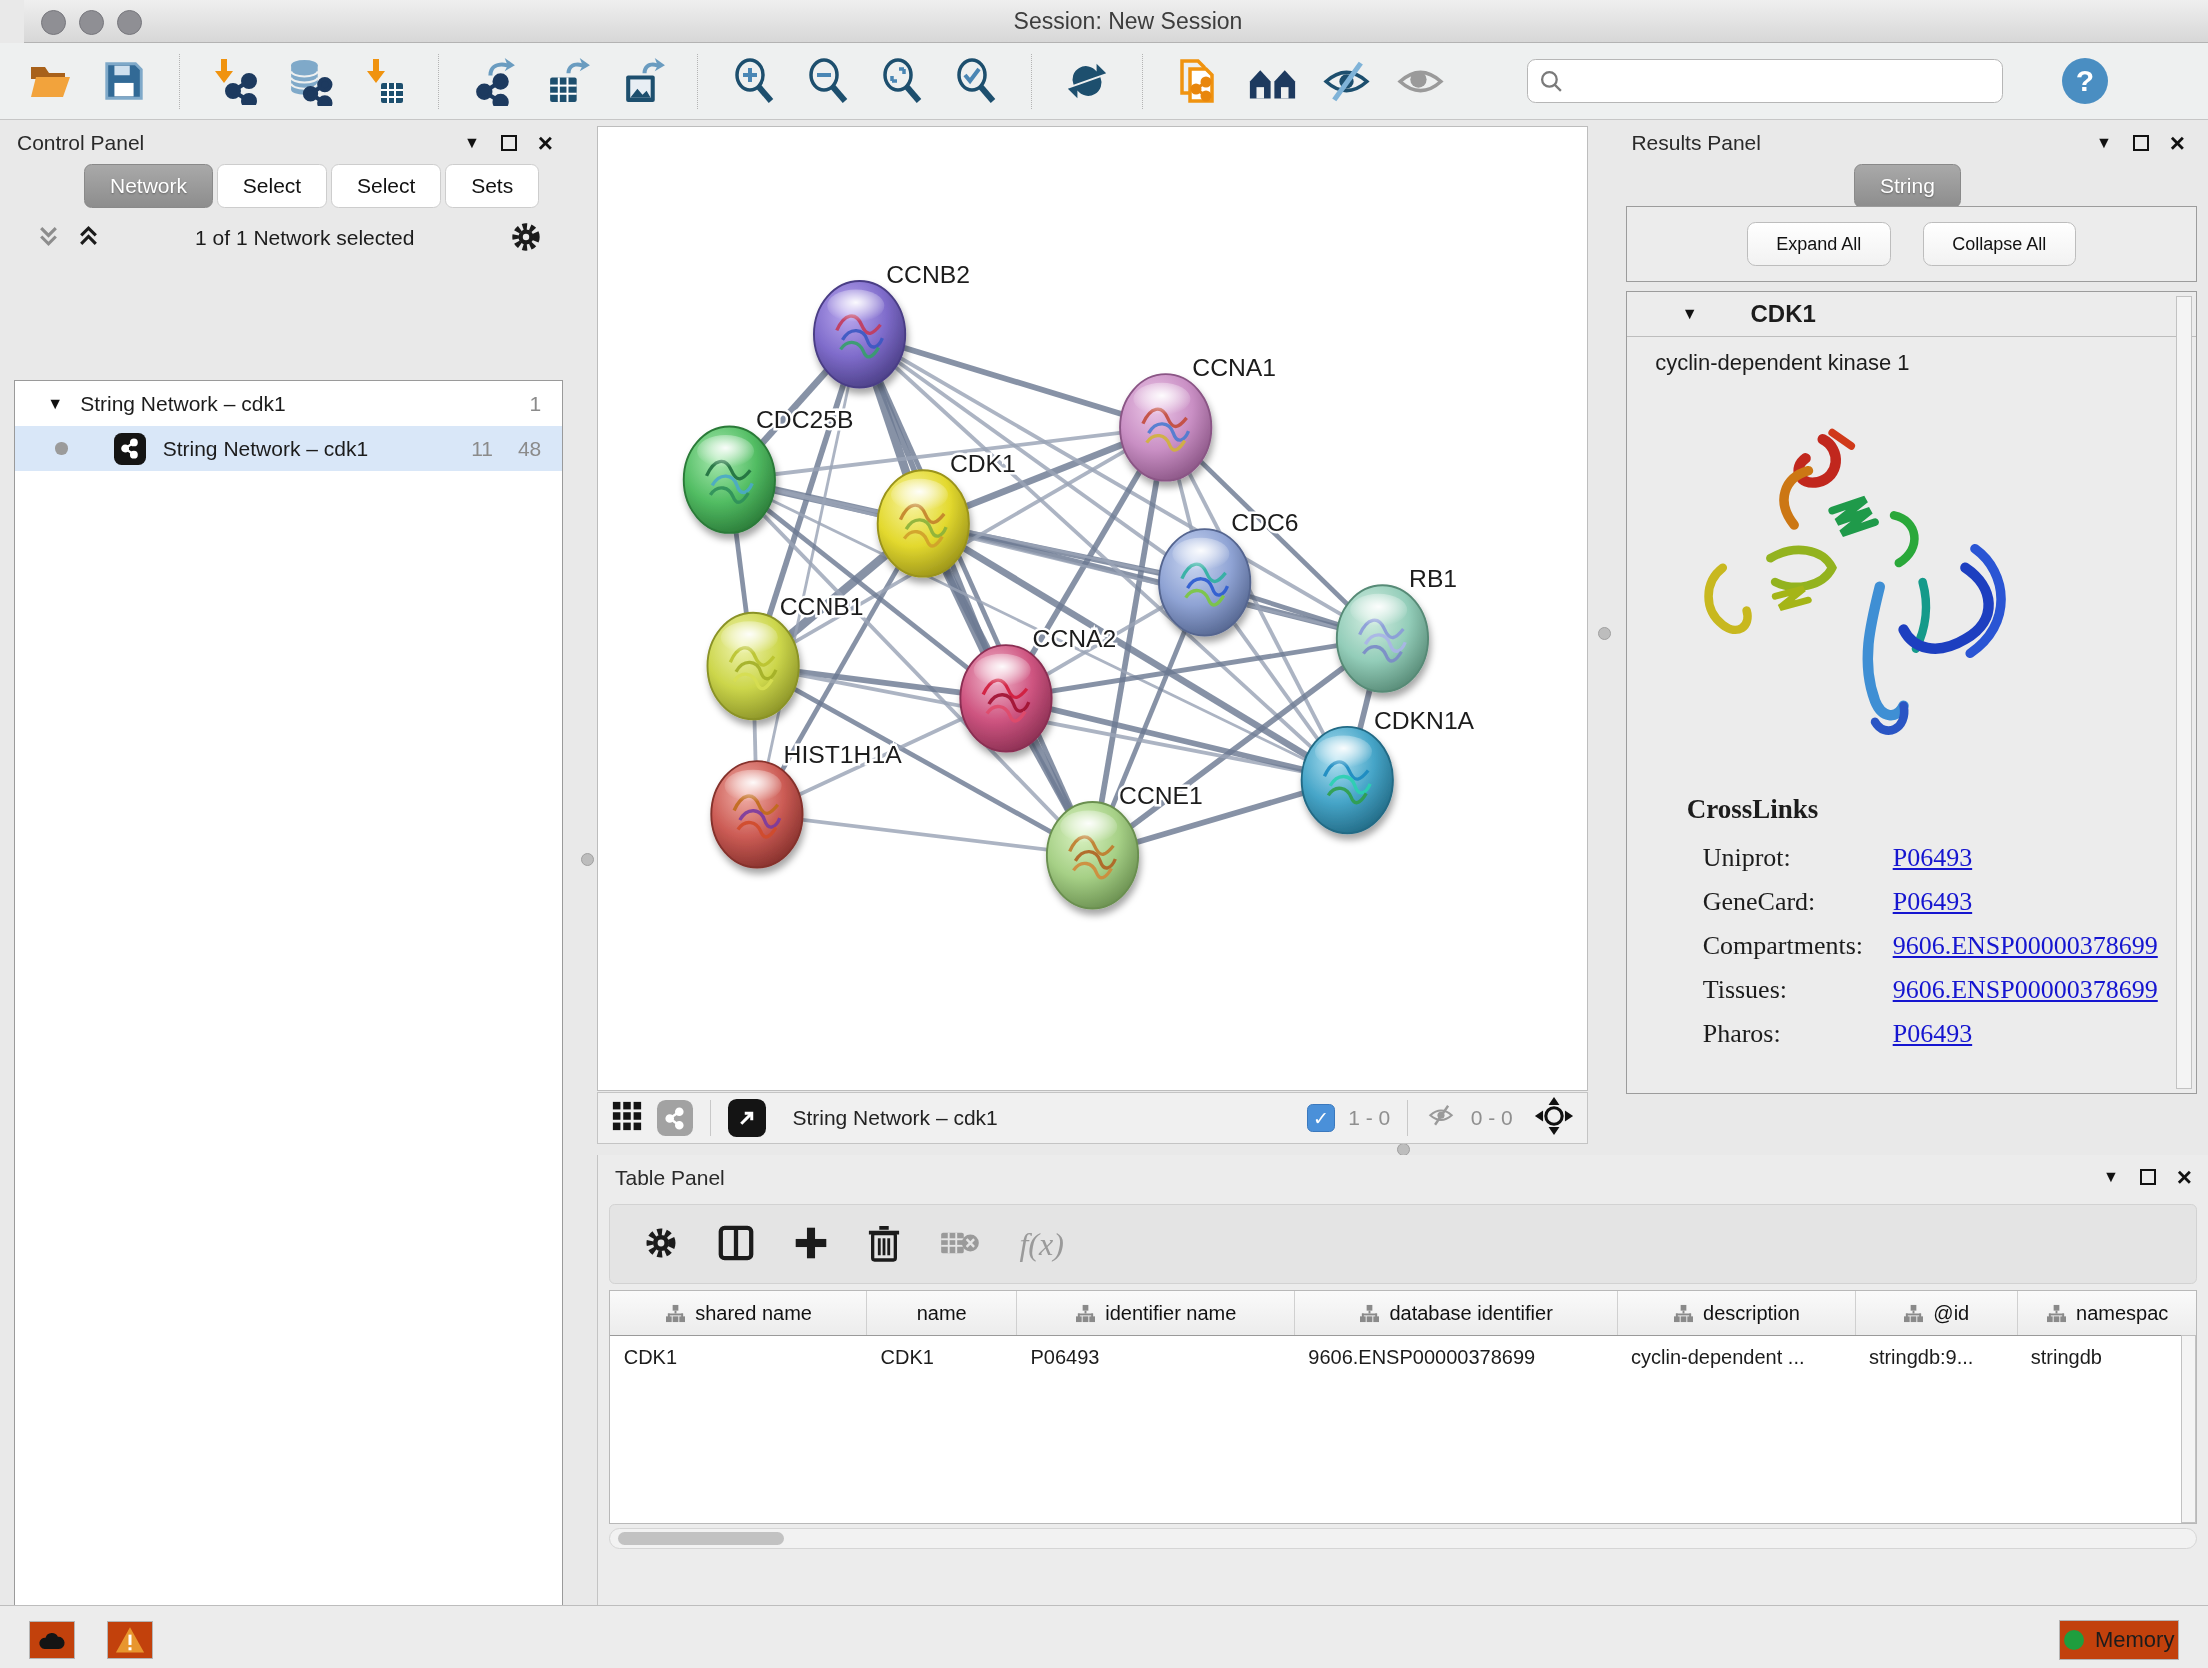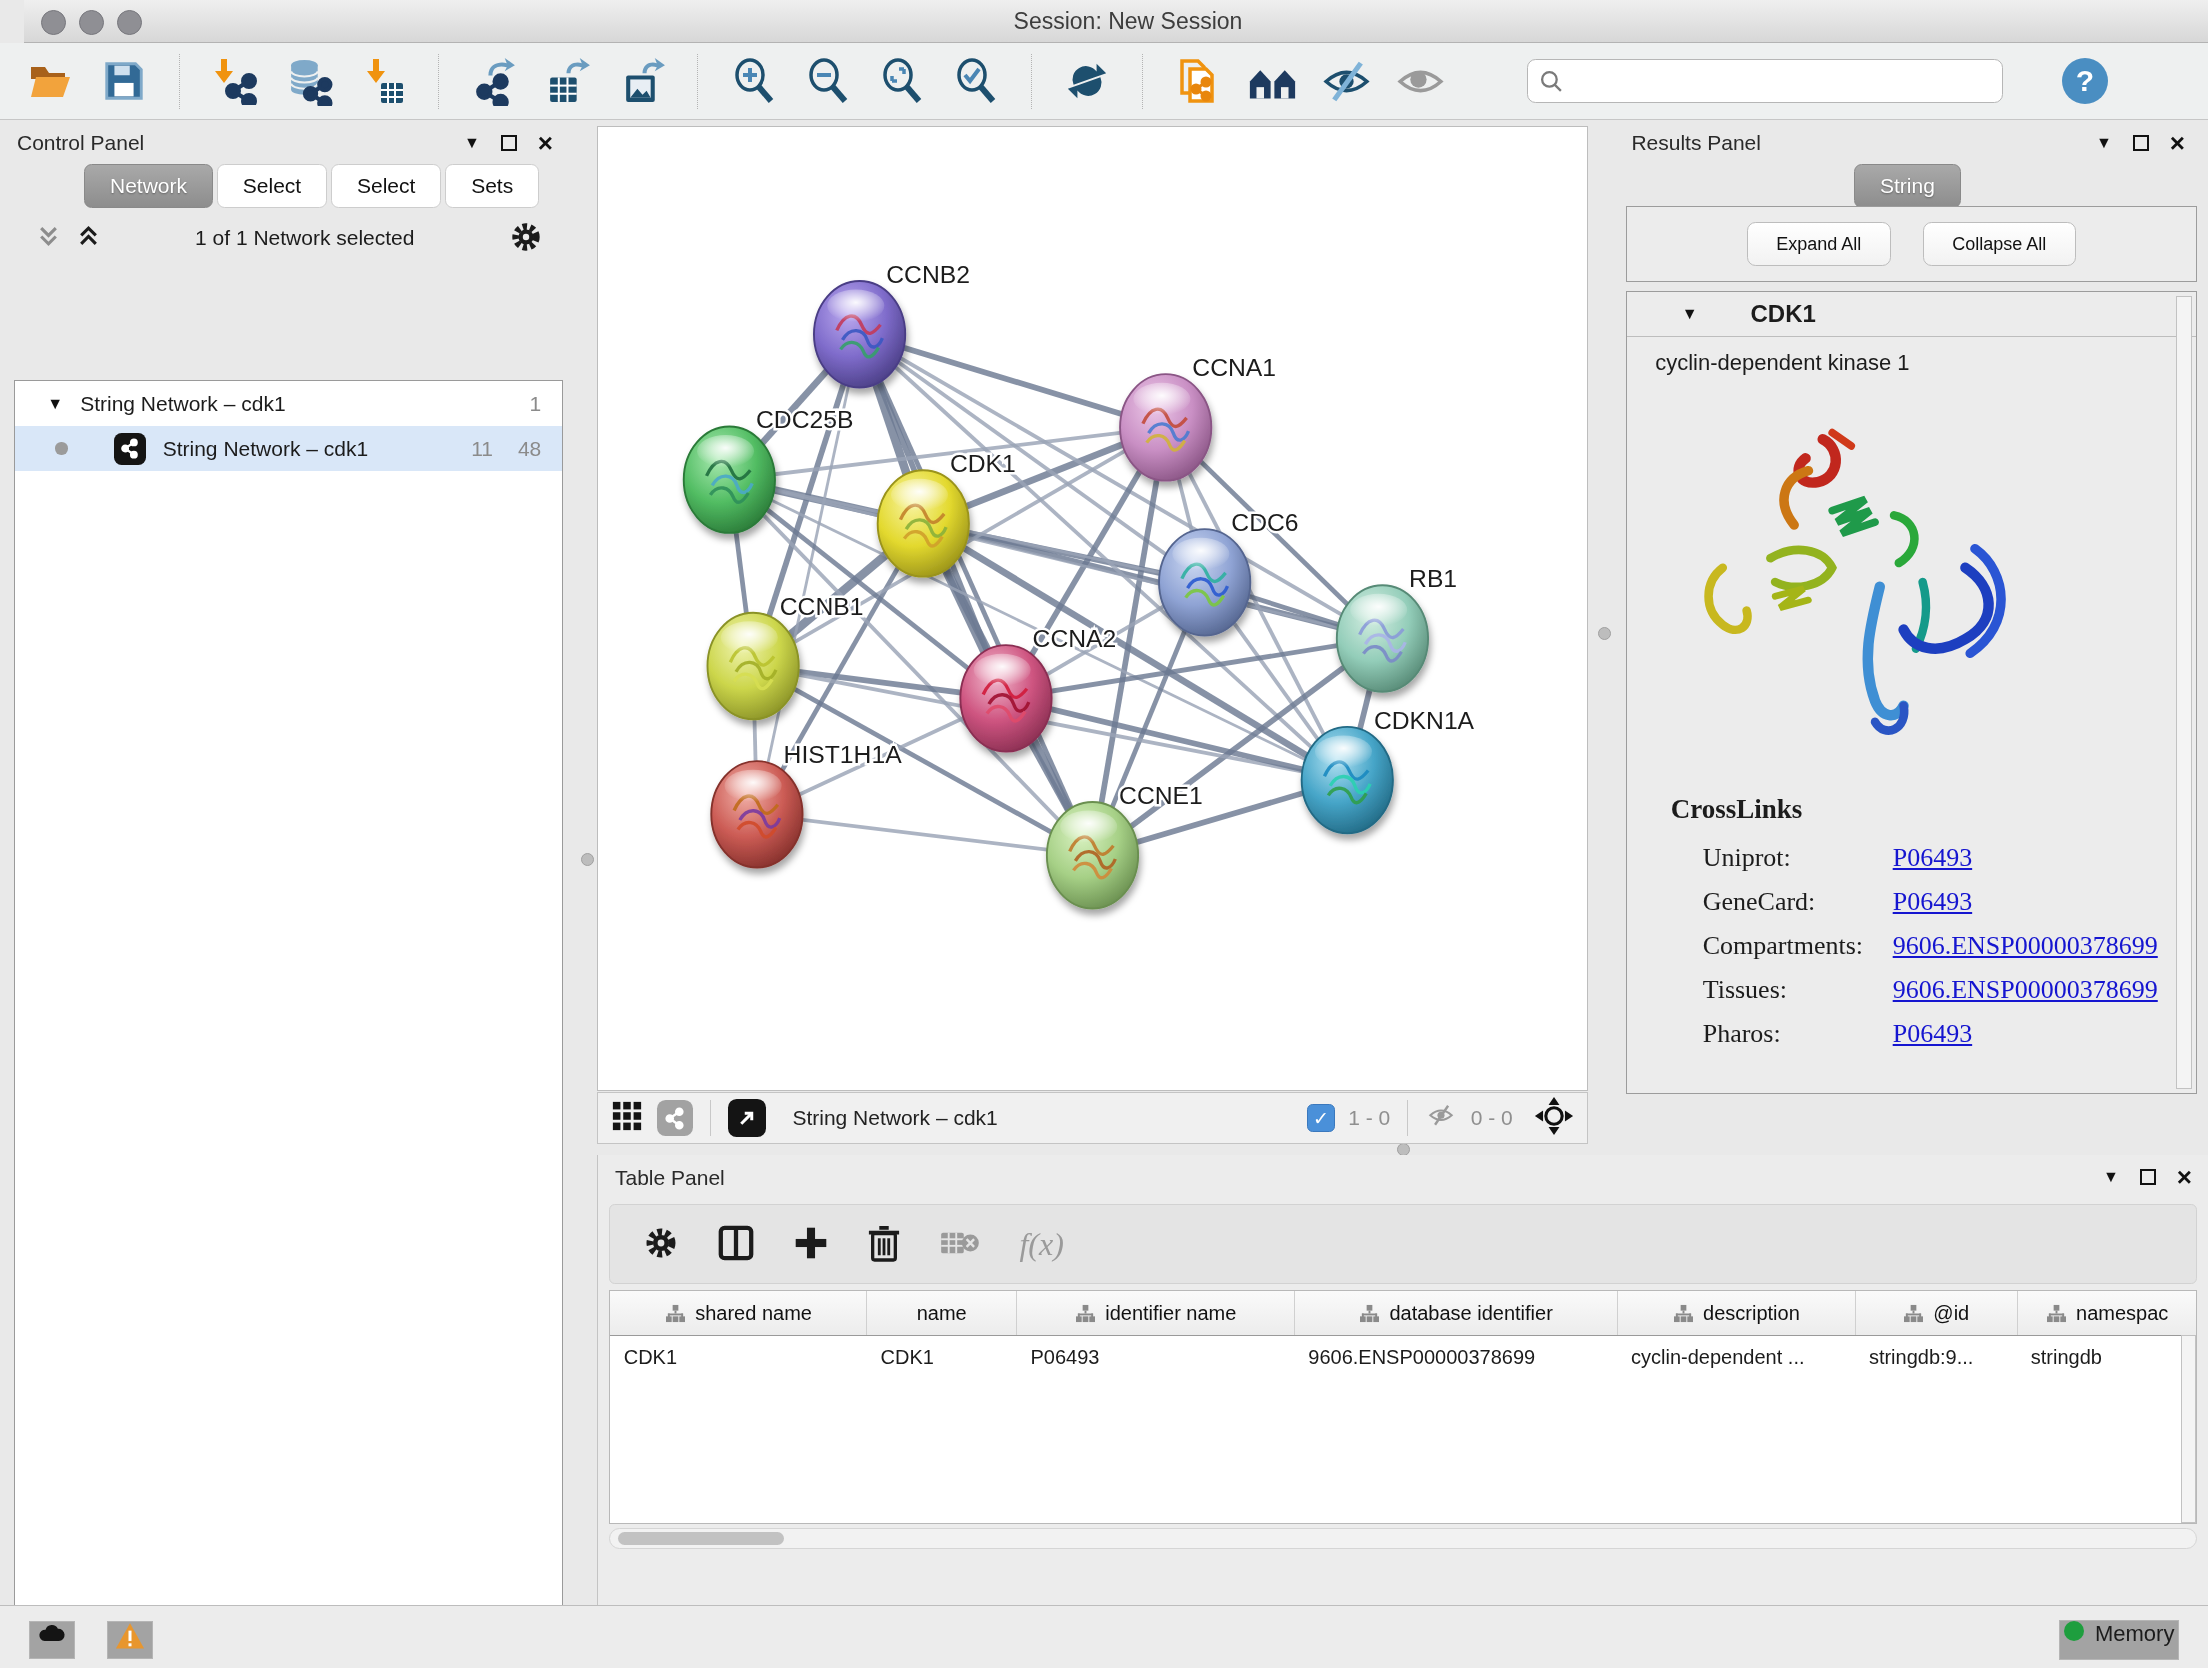--- a/index.html
+++ b/index.html
@@ -66,21 +66,21 @@
   .td{font-size:20px;display:flex;align-items:center;padding-left:13.3px;box-sizing:border-box;overflow:hidden;white-space:nowrap}
   .hscroll{position:absolute;left:11.4px;top:373px;width:1588px;height:21px;background:#f2f2f2;border:1px solid #d5d5d5;border-radius:10.5px;box-sizing:border-box}
   .hthumb{position:absolute;left:7.6px;top:2.9px;width:166px;height:13.3px;border-radius:6.7px;background:#c2c2c2}
   .ttabs{position:absolute;left:525px;top:398px;display:flex}
   .ttab{height:42px;padding:0 28.5px;background:#fff;border:1px solid #cfcfcf;font-size:22px;display:flex;align-items:center;color:#111}
   .ttab.first{border-radius:8.6px 0 0 8.6px}
   .ttab.last{border-radius:0 8.6px 8.6px 0}
   .ttab.active{background:linear-gradient(#a9a9a9,#8d8d8d);color:#fff;border-color:#898989;text-shadow:0 1px 1.9px rgba(0,0,0,.35)}
   
   .statusbar{left:0;top:1605px;width:2208px;height:63px;background:#ececec;border-top:1px solid #bdbdbd}
-  .sbtn{background:#a3a3a3;border:1.9px solid #b5b5b5;display:flex;justify-content:center;box-sizing:border-box}
+  .sbtn{background:#c2410c;border:1.9px solid #b5b5b5;display:flex;align-items:center;justify-content:center;box-sizing:border-box}
   .memdot{width:20px;height:20px;border-radius:50%;background:#1e9e3e;margin-right:11.4px}
 </style>
 </head>
 <body>
 
 <div class="abs titlebar">
   <div class="tl" style="left:17px"></div>
   <div class="tl" style="left:55px"></div>
   <div class="tl" style="left:93px"></div>
   <div class="wintitle">Session: New Session</div>
@@ -632,21 +632,21 @@
         <path d="M100 180 L130 172 L105 192 L135 184" stroke="#a5b517" stroke-width="7"></path>
         <path d="M160 90 L195 78 L165 102 L200 90 L170 114 L205 102" stroke="#1f9a4a" stroke-width="8"></path>
         <path d="M225 95 C250 100 255 130 230 145" stroke="#2aa83a" stroke-width="9"></path>
         <path d="M255 165 C262 190 258 215 248 235" stroke="#159a8a" stroke-width="9"></path>
         <path d="M210 170 C200 210 190 250 205 290 C212 308 228 310 235 295" stroke="#3f8fd4" stroke-width="11"></path>
         <path d="M235 295 C240 320 215 330 205 312" stroke="#2a55c4" stroke-width="9"></path>
         <path d="M300 150 C330 170 335 205 300 225 C270 243 245 235 235 215" stroke="#1d3fc0" stroke-width="11"></path>
         <path d="M310 130 C345 155 350 210 305 240" stroke="#2a55d4" stroke-width="10"></path>
       </g>
     </svg>
-    <div class="abs crossl" style="left:44px;top:502px;font-weight:bold;font-size:27px">CrossLinks</div>
+    <div class="abs crossl" style="left:60px;top:502px;font-weight:bold;font-size:27px">CrossLinks</div>
     <div class="abs crossl" style="left:76px;top:544px;line-height:44px">
       <div style="display:flex">
         <span style="width:190px">Uniprot:</span>
         <a href="#">P06493</a>
       </div>
       <div style="display:flex">
         <span style="width:190px">GeneCard:</span>
         <a href="#">P06493</a>
       </div>
       <div style="display:flex">

